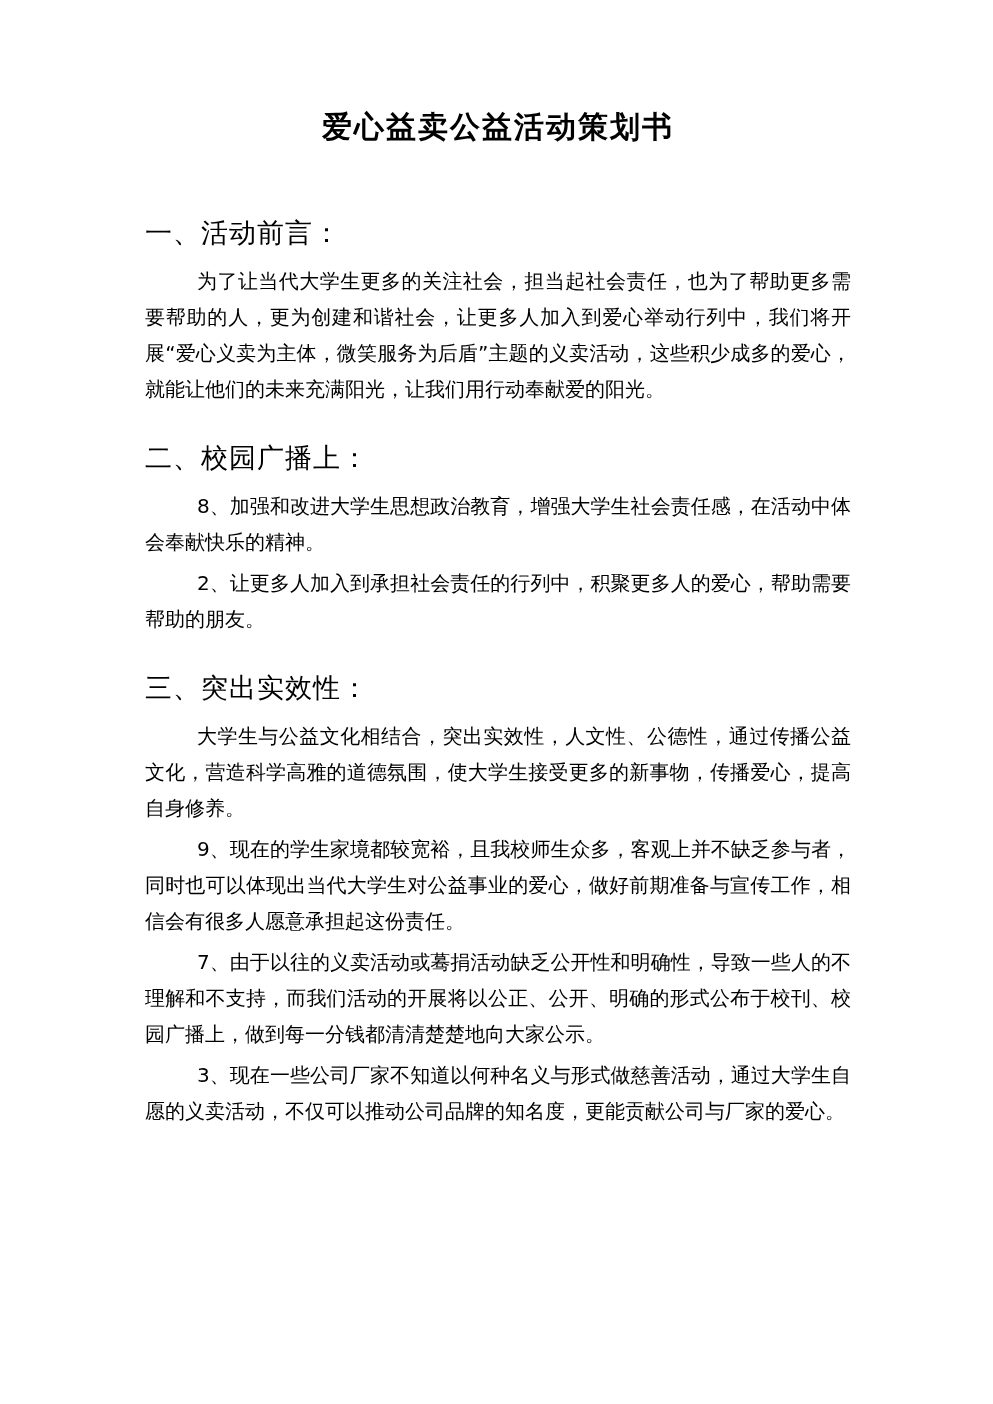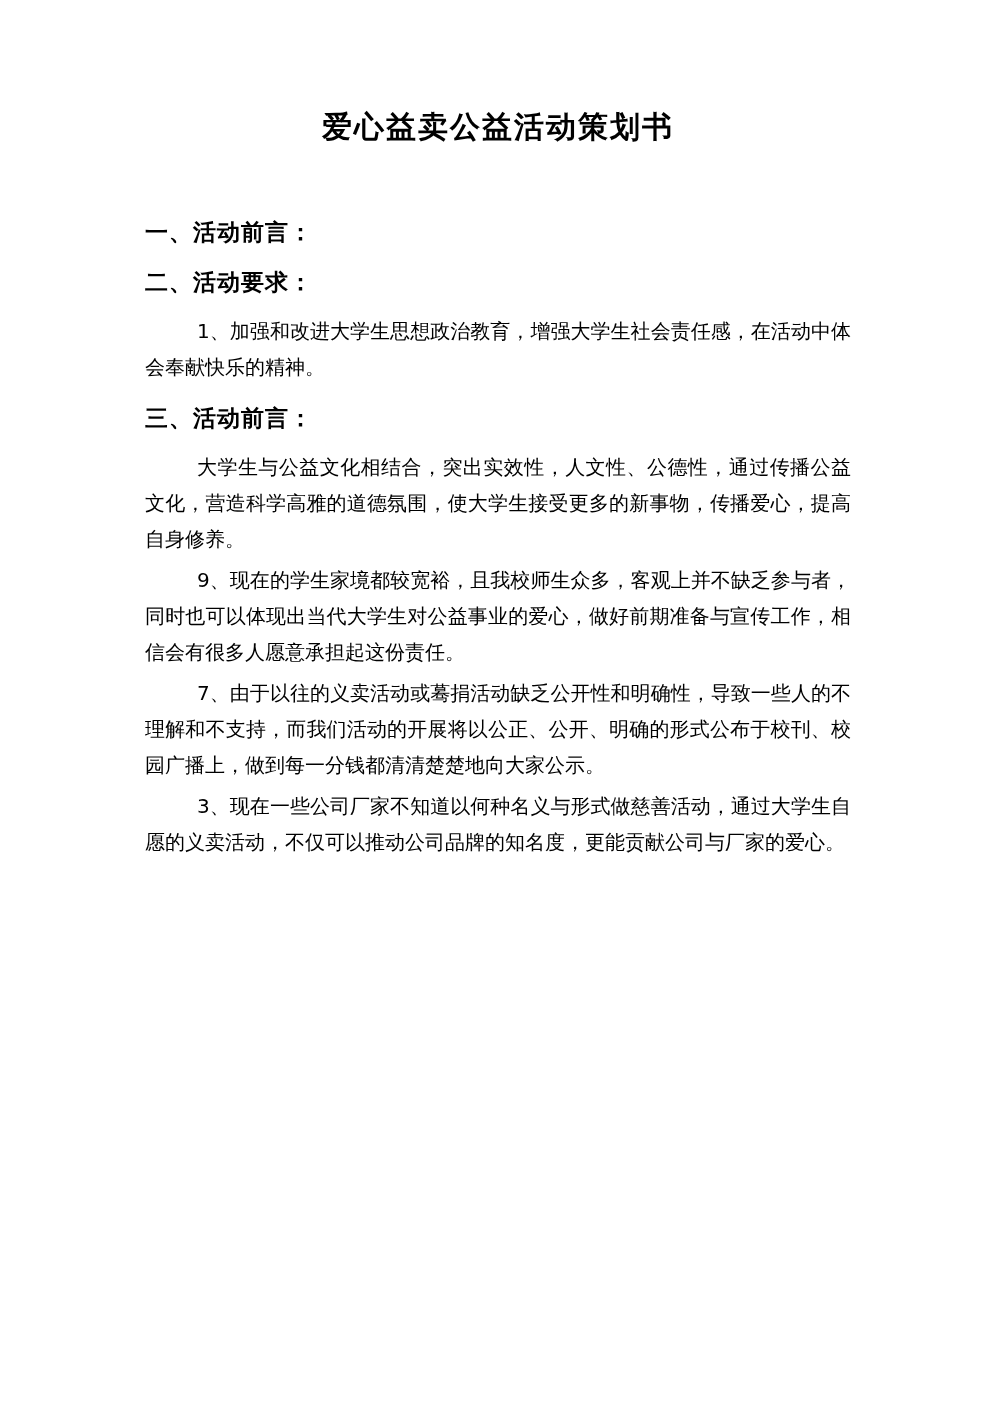--- a/index.html
+++ b/index.html
@@ -21,48 +21,50 @@
   }
   .doc-title {
     margin: 0 0 66px 0;
     font-size: 30px;
     line-height: 46px;
     font-weight: bold;
     text-align: center;
     letter-spacing: 2px;
   }
   .section-heading {
-    margin: 17px 0 14px 0;
-    font-size: 23px;
+    margin: 34px 0 14px 0;
+    font-size: 27px;
     line-height: 33px;
-    font-weight: bold;
+    font-weight: normal;
     letter-spacing: 1px;
   }
   .para {
     margin: 0 0 5px 0;
     font-size: 20px;
     line-height: 36px;
     text-indent: 52px;
     text-align: justify;
     text-justify: inter-ideograph;
     word-break: break-all;
   }
 </style>
 </head>
 <body>
 
 <div class="page">
 
   <h1 class="doc-title">爱心益卖公益活动策划书</h1>
 
   <h2 class="section-heading">一、活动前言：</h2>
+  <p class="para">为了让当代大学生更多的关注社会，担当起社会责任，也为了帮助更多需要帮助的人，更为创建和谐社会，让更多人加入到爱心举动行列中，我们将开展“爱心义卖为主体，微笑服务为后盾”主题的义卖活动，这些积少成多的爱心，就能让他们的未来充满阳光，让我们用行动奉献爱的阳光。</p>
 
-  <h2 class="section-heading">二、活动要求：</h2>
-  <p class="para">1、加强和改进大学生思想政治教育，增强大学生社会责任感，在活动中体会奉献快乐的精神。</p>
+  <h2 class="section-heading">二、校园广播上：</h2>
+  <p class="para">8、加强和改进大学生思想政治教育，增强大学生社会责任感，在活动中体会奉献快乐的精神。</p>
+  <p class="para">2、让更多人加入到承担社会责任的行列中，积聚更多人的爱心，帮助需要帮助的朋友。</p>
 
-  <h2 class="section-heading">三、活动前言：</h2>
+  <h2 class="section-heading">三、突出实效性：</h2>
   <p class="para">大学生与公益文化相结合，突出实效性，人文性、公德性，通过传播公益文化，营造科学高雅的道德氛围，使大学生接受更多的新事物，传播爱心，提高自身修养。</p>
 
   <p class="para">9、现在的学生家境都较宽裕，且我校师生众多，客观上并不缺乏参与者，同时也可以体现出当代大学生对公益事业的爱心，做好前期准备与宣传工作，相信会有很多人愿意承担起这份责任。</p>
   <p class="para">7、由于以往的义卖活动或蓦捐活动缺乏公开性和明确性，导致一些人的不理解和不支持，而我们活动的开展将以公正、公开、明确的形式公布于校刊、校园广播上，做到每一分钱都清清楚楚地向大家公示。</p>
   <p class="para">3、现在一些公司厂家不知道以何种名义与形式做慈善活动，通过大学生自愿的义卖活动，不仅可以推动公司品牌的知名度，更能贡献公司与厂家的爱心。</p>
 
 </div>
 
 </body></html>

